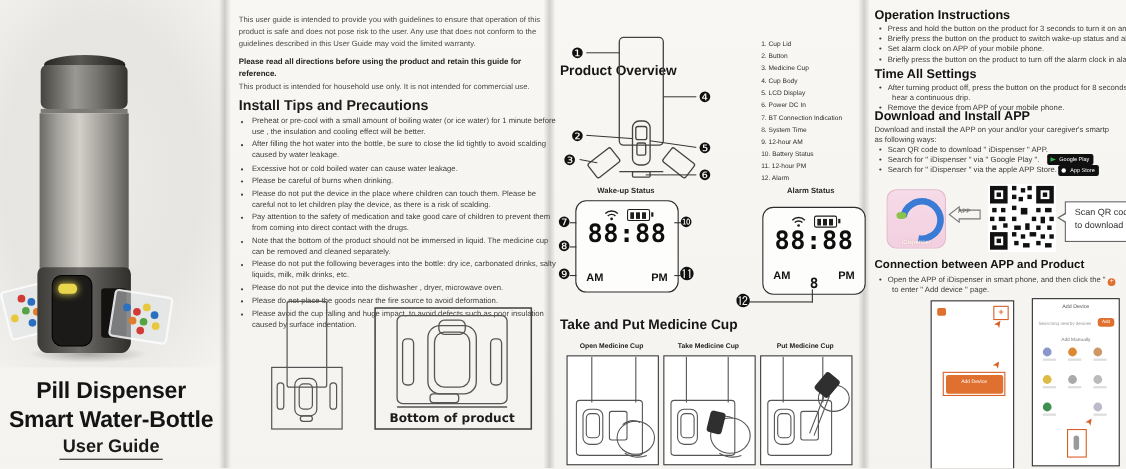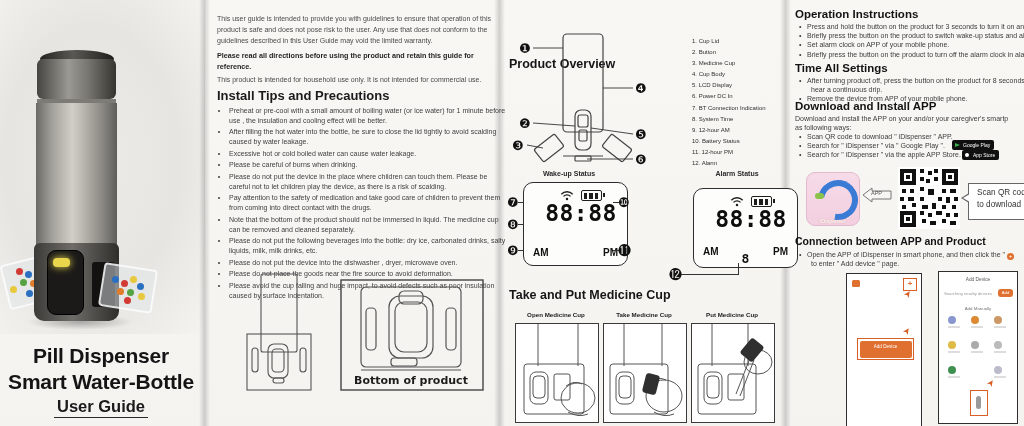--- a/index.html
+++ b/index.html
@@ -59,21 +59,21 @@
   .p2-fig{position:absolute;left:8px;top:272px;width:268px;height:124px;}
   .p2-note{position:absolute;left:0;top:402px;width:285px;text-align:center;
            font-size:8.6px;font-weight:700;color:#1e1e1e;}
 
   
   .panel3{position:absolute;left:505px;top:0;width:282px;height:426px;}
   .p3-h{position:absolute;left:4px;top:10px;font-size:12.5px;font-weight:700;color:#161616;margin-top:47px;}
   .p3-diagram{position:absolute;left:0;top:26px;width:185px;height:152px;}
   .p3-parts{position:absolute;left:187px;top:36px;font-size:6px;line-height:1.85;color:#2f2f2f;}
   .lcd-label{position:absolute;font-size:7px;font-weight:700;color:#2a2a2a;width:96px;text-align:center;}
-  .lcd{position:absolute;border:1.7px solid #2d2d2d;border-radius:10px;background:#fdfdfc;padding-left:11px;}
+  .lcd{position:absolute;border:1.7px solid #2d2d2d;border-radius:10px;background:#fdfdfc;}
   .lcd-top{display:flex;justify-content:center;align-items:center;gap:7px;margin-top:7px;height:11px;}
   .batt{position:relative;width:19px;height:9px;border:1.4px solid #1e1e1e;border-radius:2px;}
   .batt::after{content:"";position:absolute;right:-4px;top:2px;width:2.5px;height:4px;background:#1e1e1e;}
   .batt-bars{position:absolute;left:1.5px;top:1.5px;right:1.5px;bottom:1.5px;
              background:repeating-linear-gradient(90deg,#1e1e1e 0 3.4px,transparent 3.4px 5.4px);}
   .lcd-time{font-family:"DejaVu Sans Mono",monospace;font-weight:700;font-size:23px;
             letter-spacing:.5px;text-align:center;color:#0e0e0e;margin-top:0;line-height:1.1;}
   .lcd-ampm{position:absolute;bottom:7px;left:0;right:0;display:flex;justify-content:space-between;
             padding:0 9px;font-size:10px;font-weight:700;color:#111;}
   .lcd-digit{position:absolute;bottom:1px;left:0;right:0;text-align:center;

